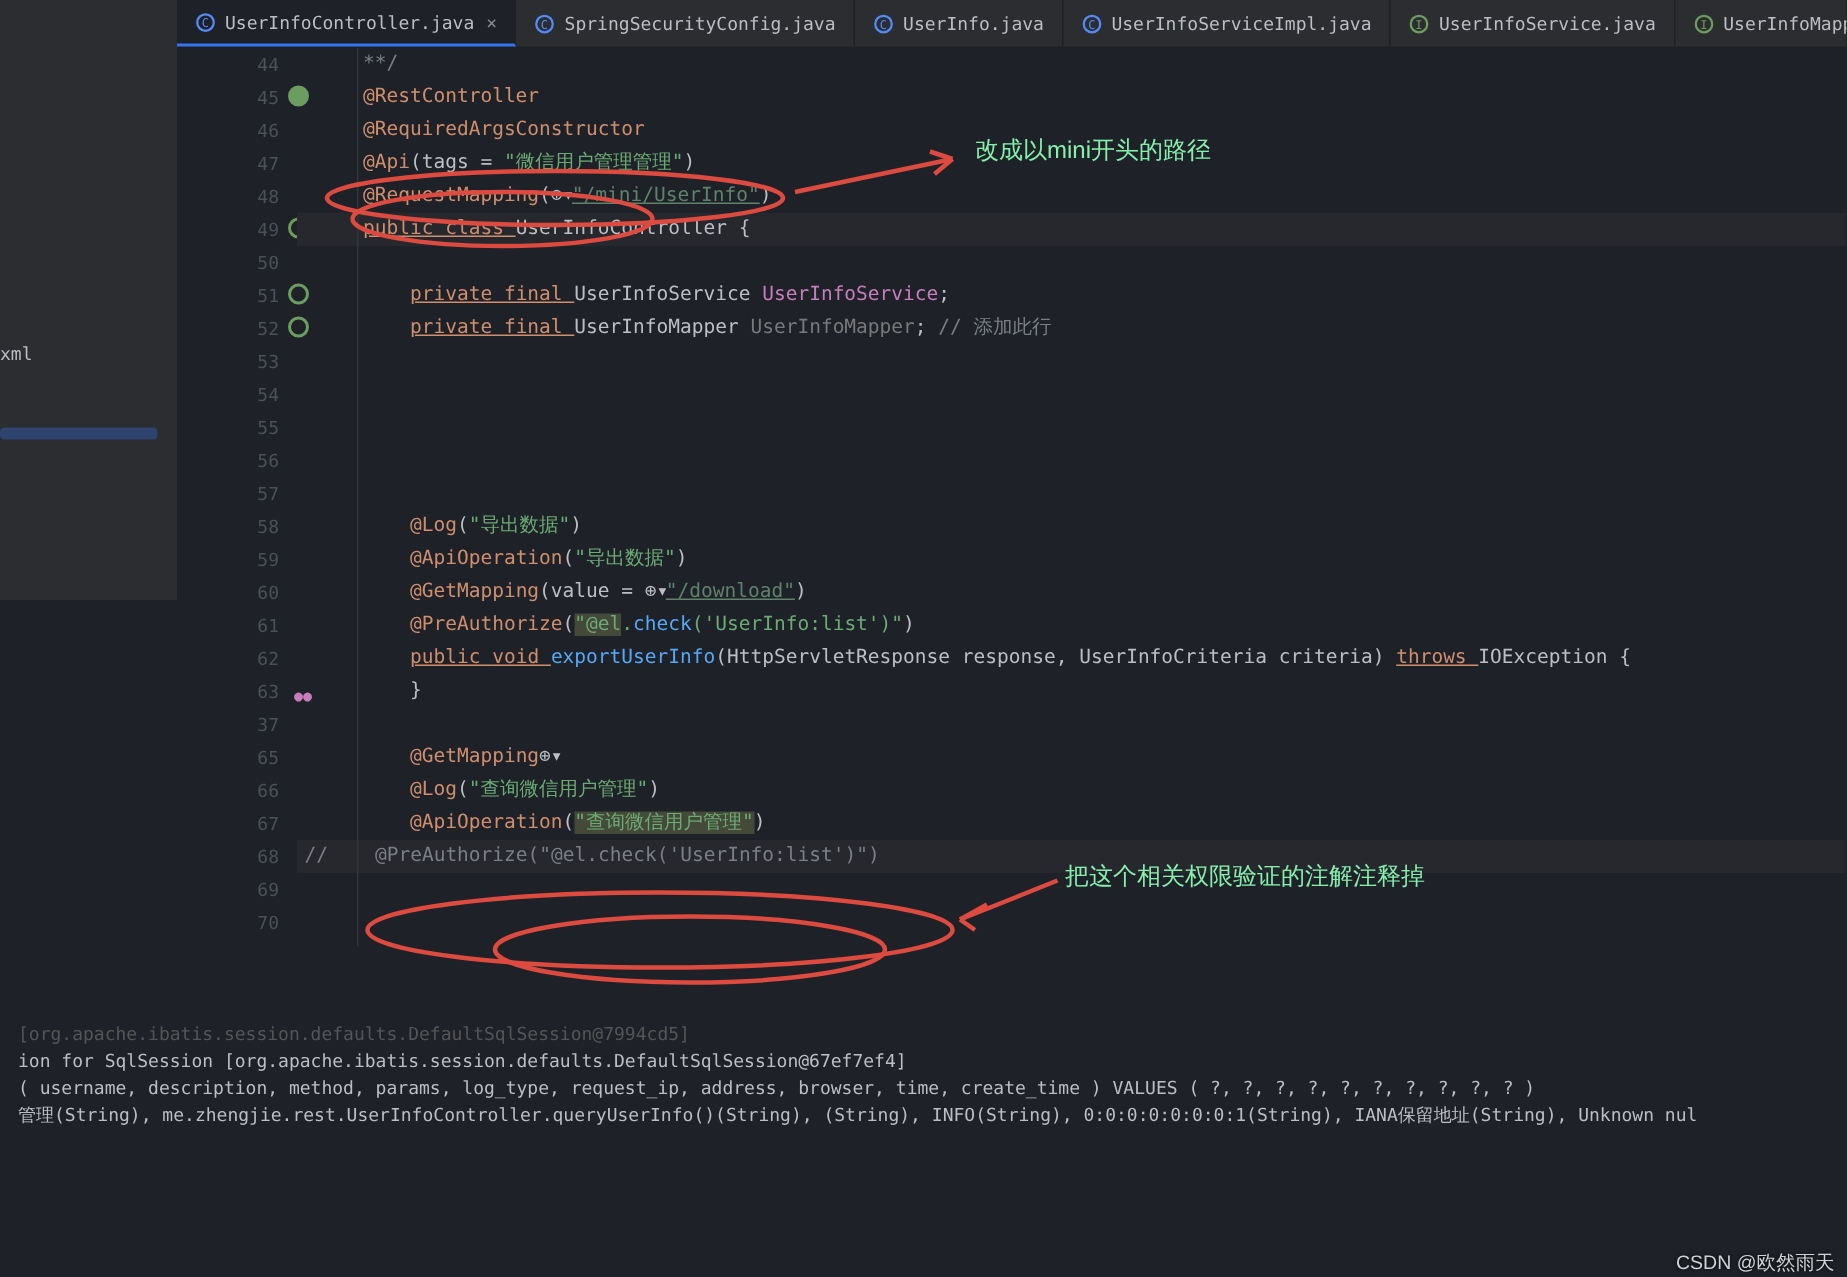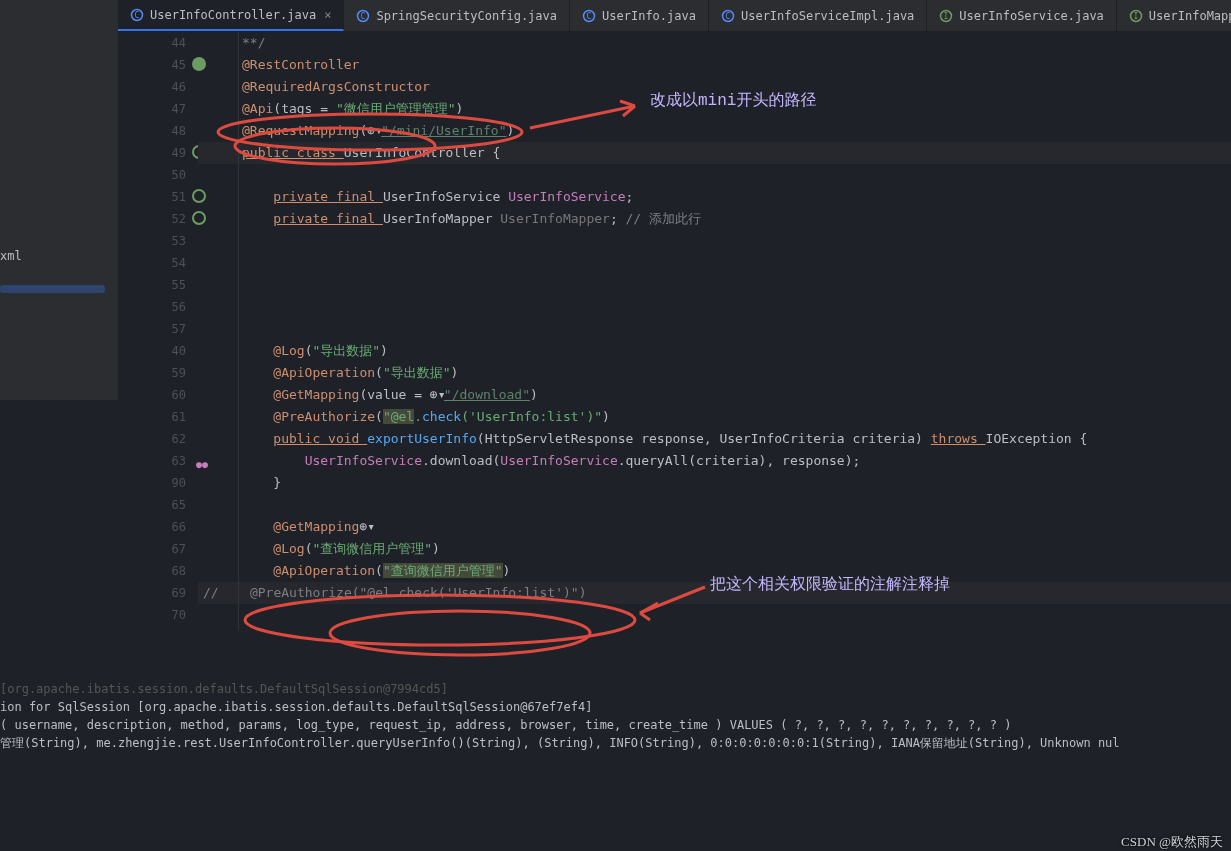--- a/index.html
+++ b/index.html
@@ -3,44 +3,44 @@
 <meta charset="utf-8">
 <style>
   * { margin:0; padding:0; box-sizing:border-box; font-family: Consolas, Menlo, monospace; }
   body { background:#1e2228; color:#bcbec4; width:1231px; height:851px; overflow:hidden; position:relative; }
   .tab-bar { display:flex; background:#2b2d30; height:32px; border-bottom:1px solid #1e2022; position:absolute; top:0; left:118px; right:0; }
   .tab { display:flex; align-items:center; padding:0 12px; font-size:12px; color:#bcbec4; cursor:pointer; border-right:1px solid #1e2022; white-space:nowrap; }
   .tab.active { background:#1e2228; border-bottom:2px solid #3574f0; }
   .tab .icon { width:14px; height:14px; margin-right:6px; display:inline-flex; align-items:center; justify-content:center; }
   .tab .close { margin-left:8px; color:#888; font-size:12px; }
   .sidebar-panel { position:absolute; top:0; left:0; width:118px; height:400px; background:#2b2d30; }
-  .tree-item { position:absolute; top:246px; left:0; font-size:12px; color:#bcbec4; padding:3px 0;}
+  .tree-item { position:absolute; top:226px; left:0; font-size:12px; color:#bcbec4; padding:3px 0;}
   .tree-item.sel { background:#2e436e; width:105px; padding:4px 8px; top:285px; border-radius:3px;}
   .editor { position:absolute; top:32px; left:118px; right:0; bottom:220px; background:#1e2228; overflow:hidden; }
   .gutter { position:absolute; top:0; left:10px; width:80px; height:100%; text-align:right; background:#1e2228; }
   .ln { height:22px; line-height:22px; padding-right:22px; color:#4b5059; font-size:12px; position:relative; }
   .ln .mark { position:absolute; right:2px; top:3px; width:14px; height:14px; border-radius:50%; }
   .code-area { position:absolute; top:0; left:80px; right:0; height:100%; }
   .vline { position:absolute; top:0; left:40px; width:1px; height:100%; background:#313438; }
   .code-line { height:22px; line-height:22px; font-size:13px; padding-left:44px; white-space:pre; }
   .hl-line { background:#26282e; }
   .a { color:#cf8e6d;margin-top:16px; } 
   .s { color:#6aab73; } 
   .k { color:#cf8e6d;text-decoration:underline; } 
   .m { color:#56a8f5; } 
   .f { color:#c77dbb; } 
   .t { color:#bcbec4; } 
   .c { color:#7a7e85; } 
   .dim { color:#5f826b; text-decoration:underline; }
   .warn { background:#45493a; }
-  .console { position:absolute; bottom:0; left:0; right:0; height:180px; background:#1e2228; border-top:1px solid #1e2022; padding:8px 0; font-size:12px; color:#bcbec4; line-height:18px; overflow:hidden; }
+  .console { position:absolute; bottom:0; left:0; right:0; height:180px; background:#1e2228; border-top:1px solid #1e2022; padding:8px 12px; font-size:12px; color:#bcbec4; line-height:18px; overflow:hidden; }
   .console .ln-c { white-space:pre; }
-  .watermark { position:absolute; right:8px; bottom:0px; color:#cfd2d6; font-size:13px; text-shadow:0 0 3px #000; font-family: Liberation Serif, serif;}
+  .watermark { position:absolute; right:8px; bottom:0px; color:#cfd2d6; font-size:13px; text-shadow:0 0 3px #000; font-family: Liberation Sans, sans-serif;}
   svg.annot { position:absolute; pointer-events:none; }
-  .red-text { color:#c4b5fd; font-family:Liberation Mono, monospace; font-size:16px; }
+  .red-text { color:#86efac; font-family:Liberation Sans, sans-serif; font-size:16px; }
   .icn-c { stroke:#548af7; fill:none; }
   .icn-i { stroke:#6c9c5f; fill:none; }
   .gicon { display:inline-block; width:14px;height:14px; }
 </style>
 </head>
 <body>
 
 <div class="sidebar-panel">
   <div class="tree-item">xml</div>
   <div class="tree-item sel"></div>
@@ -113,27 +113,27 @@
     <div class="ln">48</div>
     <div class="ln">49<span class="mark" style="border:2px solid #6c9c5f"></span></div>
     <div class="ln">50</div>
     <div class="ln">51<span class="mark" style="border:2px solid #6c9c5f"></span></div>
     <div class="ln">52<span class="mark" style="border:2px solid #6c9c5f"></span></div>
     <div class="ln">53</div>
       <div class="ln">54</div>
       <div class="ln">55</div>
       <div class="ln">56</div>
       <div class="ln">57</div>
-      <div class="ln">40</div>
+      <div class="ln">58</div>
     <div class="ln">59</div>
       <div class="ln">60</div>
       <div class="ln">61</div>
       <div class="ln">62</div>
     <div class="ln">63<span style="position:absolute;right:0;top:4px;color:#c77dbb;font-size:10px">●●</span></div>
-    <div class="ln">90</div>
+    <div class="ln">37</div>
       <div class="ln">65</div>
       <div class="ln">66</div>
       <div class="ln">67</div>
       <div class="ln">68</div>
       <div class="ln">69</div>
       <div class="ln">70</div>
   </div>
   <div class="code-area">
     <div class="vline"></div>
     <div class="code-line"><span class="c">**/</span></div>
@@ -148,21 +148,20 @@
     <div class="code-line"></div>
       <div class="code-line"></div>
       <div class="code-line"></div>
     <div class="code-line"></div>
       <div class="code-line"></div>
     <div class="code-line">    <span class="a">@Log</span><span>(</span><span class="s">"导出数据"</span><span>)</span></div>
     <div class="code-line">    <span class="a">@ApiOperation</span><span>(</span><span class="s">"导出数据"</span><span>)</span></div>
     <div class="code-line">    <span class="a">@GetMapping</span><span>(value = </span><span class="gicon">⊕▾</span><span class="dim">"/download"</span><span>)</span></div>
     <div class="code-line">    <span class="a">@PreAuthorize</span><span>(</span><span class="s"><span class="warn">"@el</span>.<span class="m">check</span>(<span style="color:#6aab73">'UserInfo:list'</span>)"</span><span>)</span></div>
     <div class="code-line">    <span class="k">public </span><span class="k">void </span><span class="m">exportUserInfo</span><span>(HttpServletResponse response, UserInfoCriteria criteria) </span><span class="k">throws </span><span>IOException {</span></div>
-    <div class="code-line">        <span class="f">UserInfoService</span><span>.download(</span><span class="f">UserInfoService</span><span>.queryAll(criteria), response);</span></div>
     <div class="code-line">    <span>}</span></div>
     <div class="code-line"></div>
     <div class="code-line">    <span class="a">@GetMapping</span><span class="gicon">⊕▾</span></div>
     <div class="code-line">    <span class="a">@Log</span><span>(</span><span class="s">"查询微信用户管理"</span><span>)</span></div>
     <div class="code-line">    <span class="a">@ApiOperation</span><span>(</span><span class="s warn">"查询微信用户管理"</span><span>)</span></div>
     <div class="code-line hl-line" style="padding-left:5px"><span class="c">//    @PreAuthorize("@el.check('UserInfo:list')")</span></div>
   </div>
 </div>
 
 <svg class="annot" style="top:96px;left:215px" width="700" height="80">

